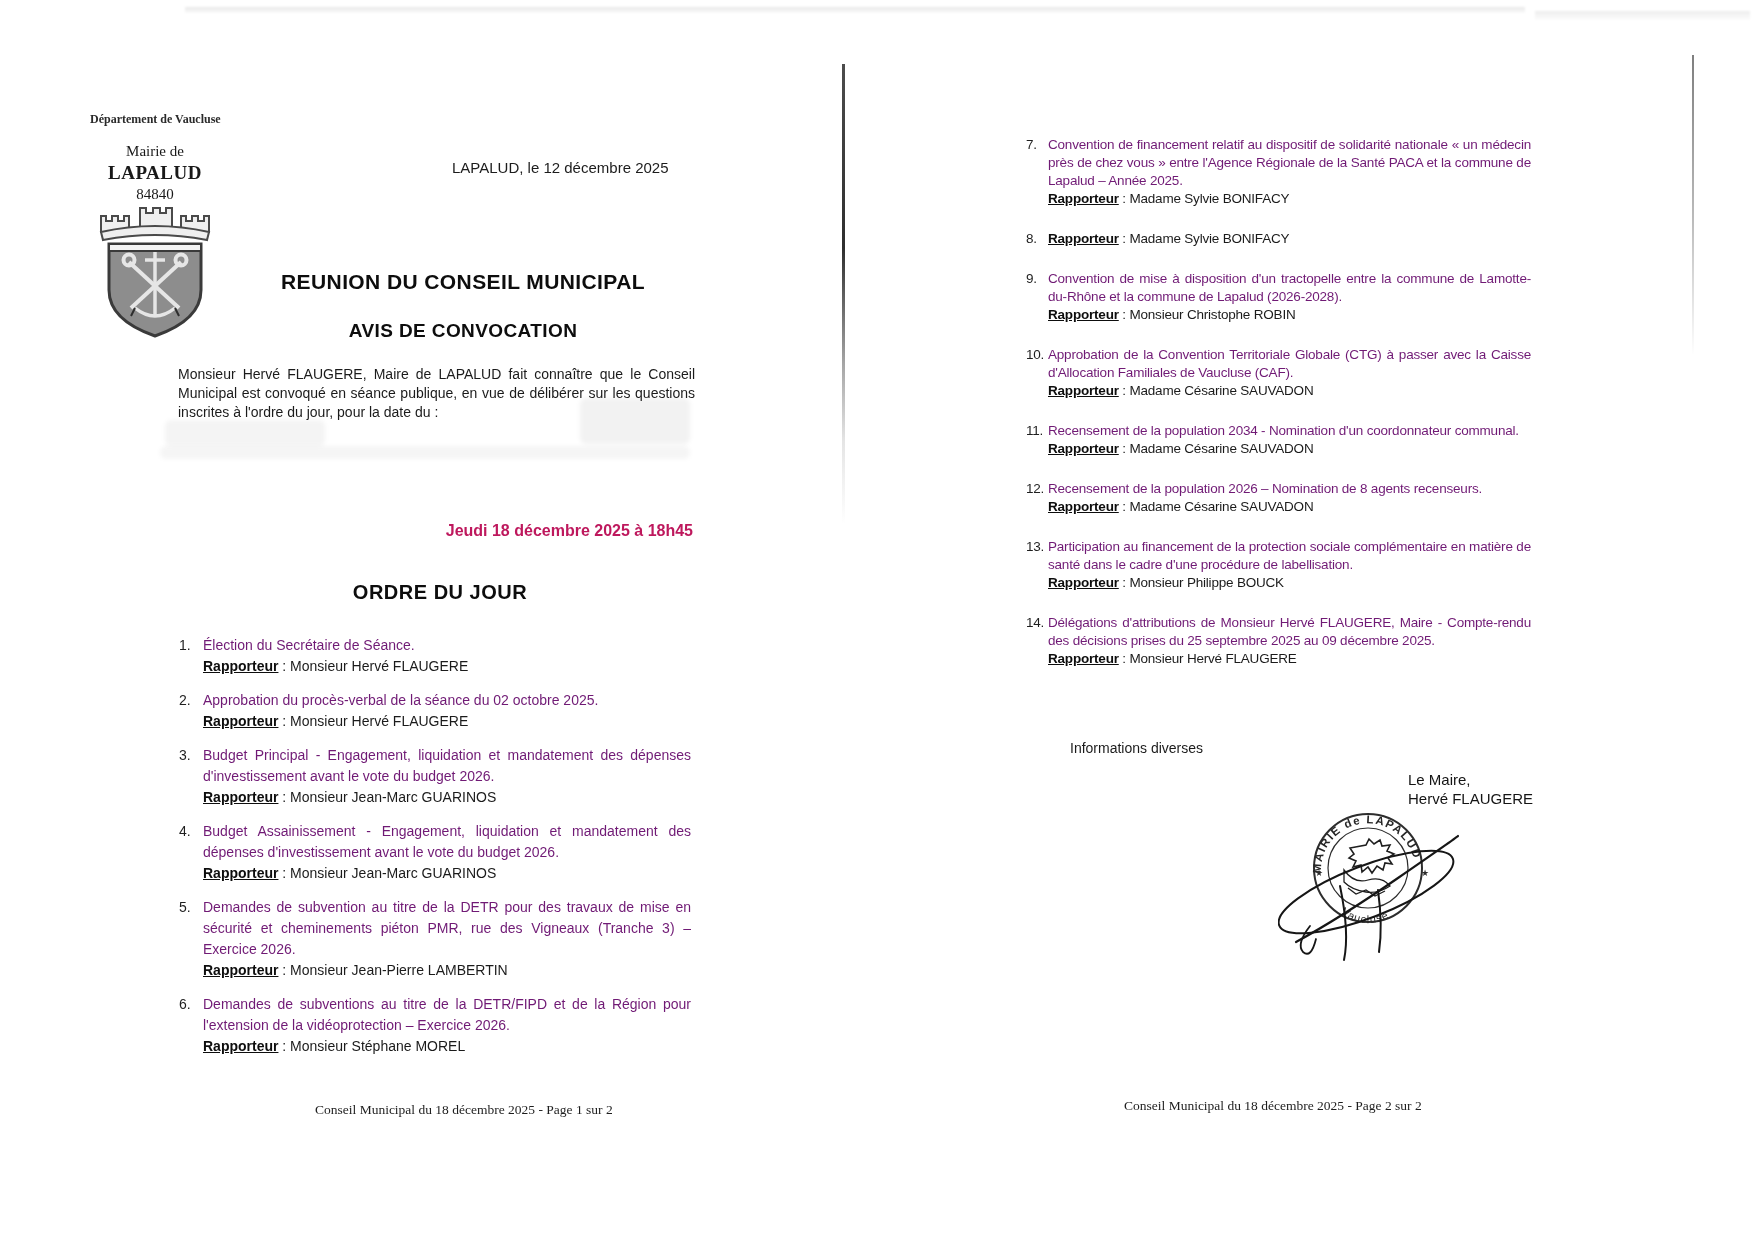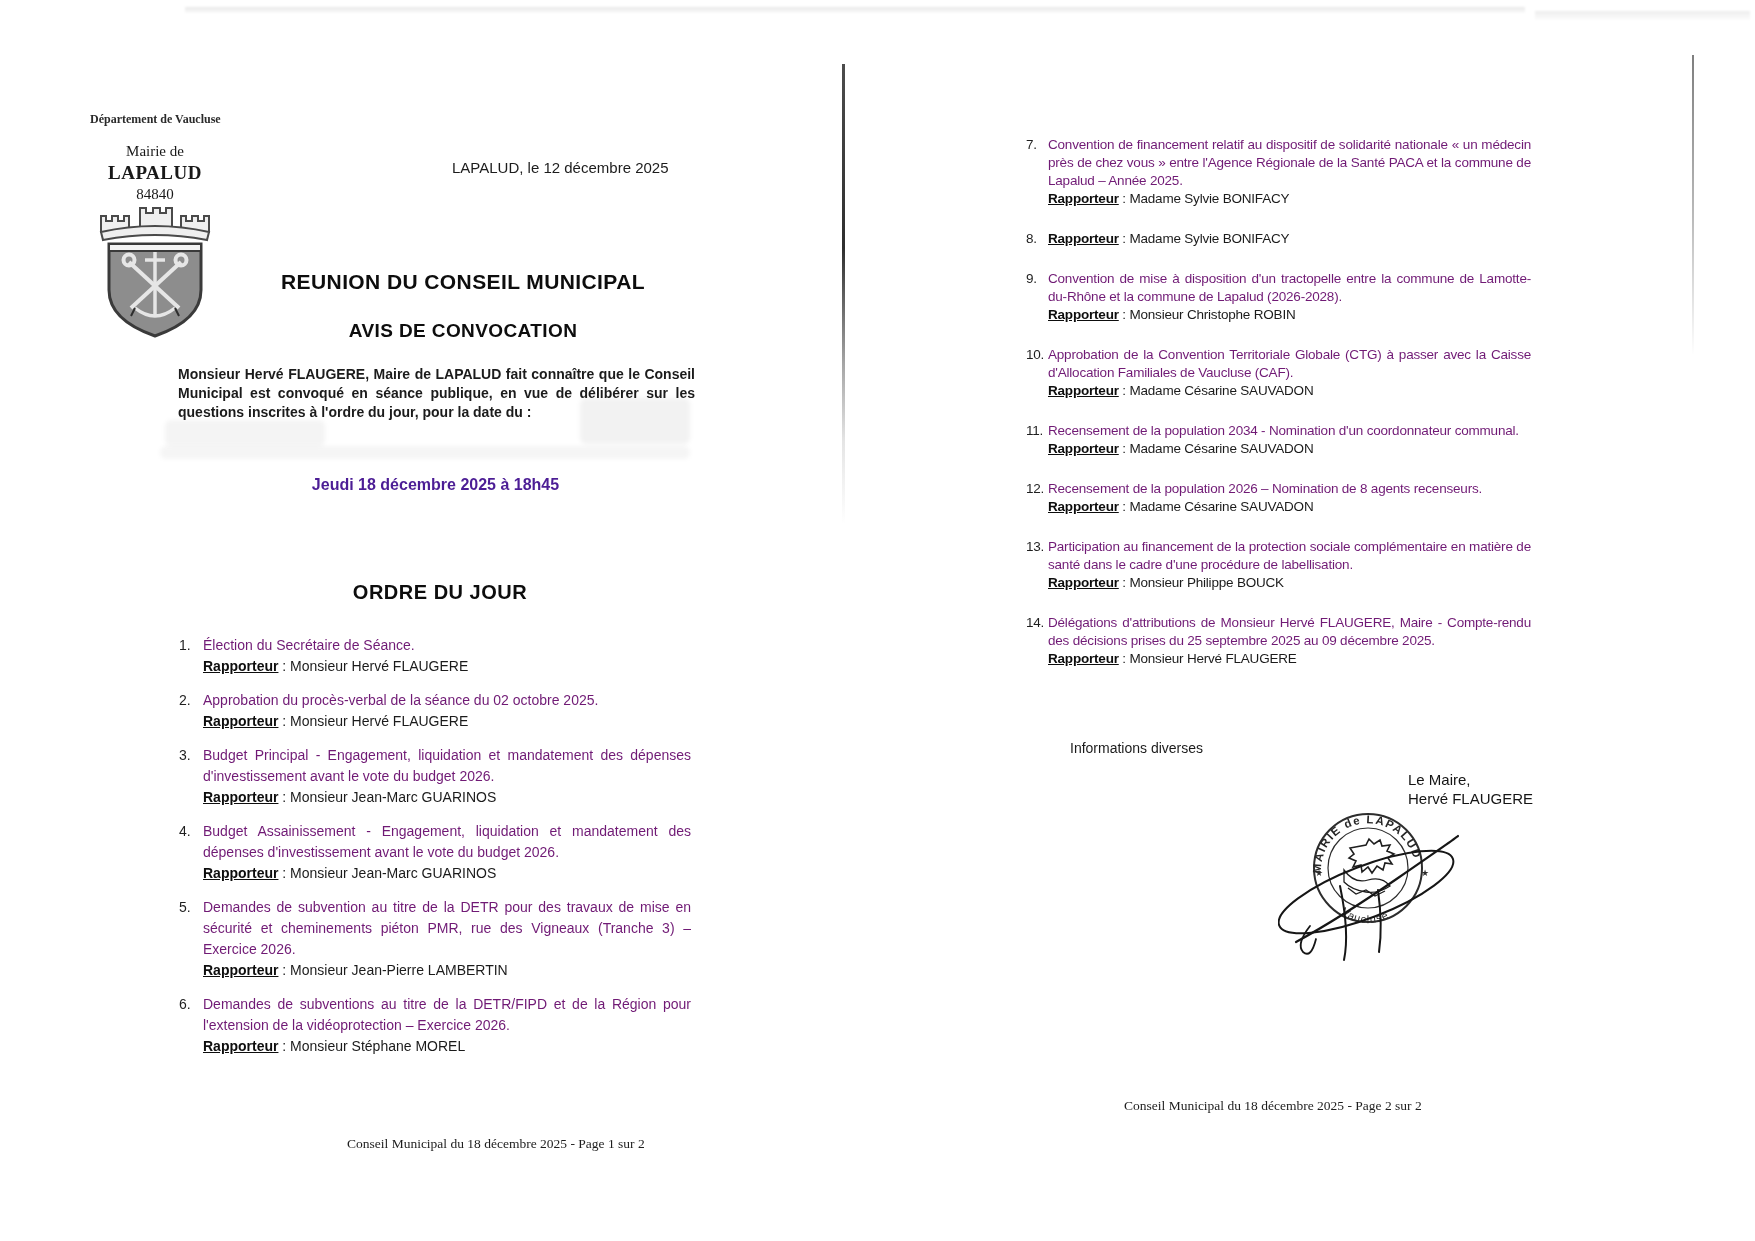--- a/index.html
+++ b/index.html
@@ -13,22 +13,22 @@
   
   .dept{font-family:"Liberation Serif",serif;font-size:12px;font-weight:bold;color:#2a2a2a;}
   .mairie{font-family:"Liberation Serif",serif;text-align:center;color:#191919;line-height:1.25;}
   .mairie .l1{font-size:15px;}
   .mairie .l2{font-size:19px;font-weight:bold;letter-spacing:.5px;}
   .mairie .l3{font-size:15px;}
   .dateline{font-size:15px;color:#1c1c1c;}
   .titleblock{width:610px;text-align:center;color:#0d0d0d;}
   .title1{font-size:21px;font-weight:bold;letter-spacing:.4px;}
   .title2{font-size:19px;font-weight:bold;letter-spacing:.4px;}
-  .intro{width:517px;font-size:14px;line-height:19px;text-align:justify;color:#1b1b1b;font-weight:bold;}
-  .meeting{width:515px;text-align:center;font-weight:bold;font-size:16px;line-height:21.5px;color:#4c1d95;}
+  .intro{width:517px;font-size:14px;line-height:19px;text-align:justify;color:#1b1b1b;}
+  .meeting{width:515px;text-align:right;font-weight:bold;font-size:16px;line-height:21.5px;color:#be185d;margin-top:46px;}
   .agenda-head{width:600px;text-align:center;font-size:20px;font-weight:bold;letter-spacing:.5px;color:#0d0d0d;}
   
   .agenda{position:absolute;}
   .item{display:flex;align-items:flex-start;}
   .agenda1 .item{margin-bottom:13px;font-size:14px;line-height:21px;}
   .agenda2 .item{margin-bottom:22px;font-size:13.5px;line-height:18px;letter-spacing:-0.2px;}
   .num{flex:0 0 auto;}
   .agenda1 .num{width:24px;}
   .agenda2 .num{width:22px;}
   .itxt{flex:1 1 auto;}
@@ -148,21 +148,21 @@
       </div>
       <div class="item">
         <div class="num">6.</div>
         <div class="itxt">
           <div class="ititle">Demandes de subventions au titre de la DETR/FIPD et de la Région pour l'extension de la vidéoprotection – Exercice 2026.</div>
           <div class="rapp"><span class="rlabel">Rapporteur</span> : Monsieur Stéphane MOREL</div>
         </div>
       </div>
     </div>
 
-  <div class="abs footer" style="left:315px;top:1136px;margin-left:32px;">Conseil Municipal du 18 décembre 2025 - Page 1 sur 2</div>
+  <div class="abs footer" style="left:315px;top:1102px;">Conseil Municipal du 18 décembre 2025 - Page 1 sur 2</div>
 
   <div class="agenda agenda2" style="left:1026px;top:136px;width:505px;">
       <div class="item">
         <div class="num">7.</div>
         <div class="itxt">
           <div class="ititle">Convention de financement relatif au dispositif de solidarité nationale « un médecin près de chez vous » entre l'Agence Régionale de la Santé PACA et la commune de Lapalud – Année 2025.</div>
           <div class="rapp"><span class="rlabel">Rapporteur</span> : Madame Sylvie BONIFACY</div>
         </div>
       </div>
       <div class="item">

